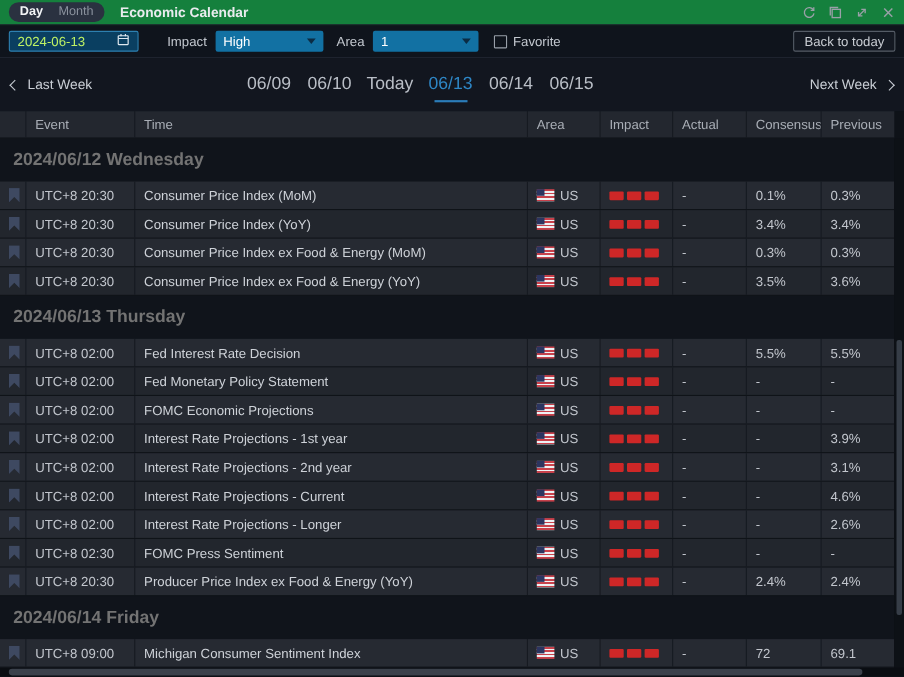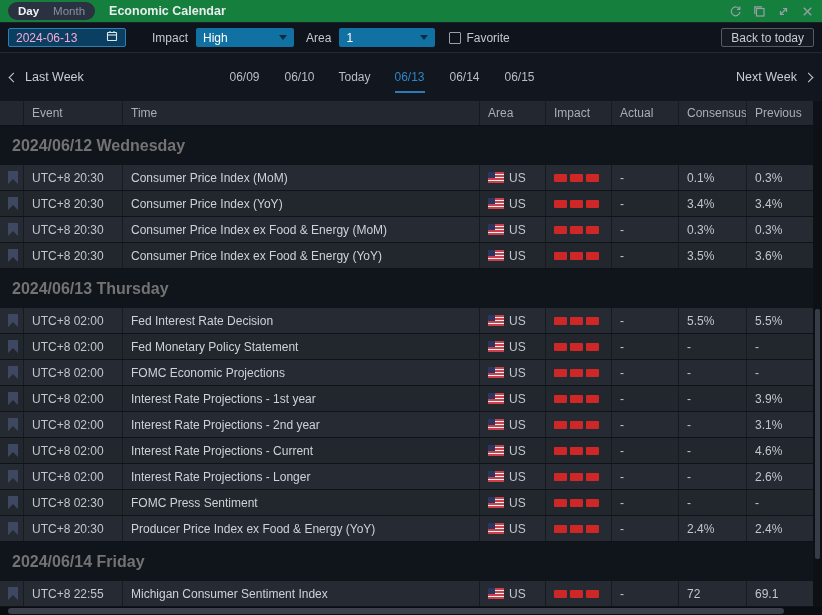--- a/index.html
+++ b/index.html
@@ -27,21 +27,21 @@
   .wicon svg { display:block; }
 
   
   .filterbar {
     height:30px; display:flex; align-items:center;
     background:#0f141c; border-bottom:1px solid #232933; padding:0 8px;
   }
   .datebox {
     width:118px; height:19px; background:#0a3f61; border:1px solid #2d80b0;
     border-radius:2px; display:flex; align-items:center; justify-content:space-between;
-    padding:0 7px; color:#f9a8d4; font-size:12px;
+    padding:0 7px; color:#bef264; font-size:12px;
   }
   .flabel { color:#c3c8cf; }
   .lbl-impact { margin-left:26px; }
   .lbl-area { margin-left:12px; }
   .selectbox {
     margin-left:8px; height:19px; background:#1271a3; border-radius:2px;
     color:#ffffff; display:flex; align-items:center; justify-content:space-between;
     padding:0 7px; font-size:12px;
   }
   .sel-impact { width:98px; }
@@ -61,21 +61,21 @@
   .weeknav { height:48px; position:relative; background:#12161f; display:flex; align-items:center; }
   .nav-side { display:flex; align-items:center; gap:8px; color:#c9ced5; font-size:12.5px; }
   .nav-prev { margin-left:10px; }
   .nav-next { margin-left:auto; margin-right:10px; }
   .chev { width:7px; height:7px; border-left:1.5px solid #c9ced5; border-bottom:1.5px solid #c9ced5; }
   .chev-left { transform:rotate(45deg); }
   .chev-right { transform:rotate(225deg); }
   .week-days { position:absolute; left:217px; top:0; bottom:0; display:flex; }
   .day {
     width:55px; height:100%; display:flex; align-items:center; justify-content:center;
-    color:#b9bec6; position:relative; font-size:12px;
+    color:#b9bec6; position:relative; font-size:16px;
   }
   .day.active { color:#2e86c5; }
   .day.active::after {
     content:''; position:absolute; bottom:8px; left:50%; margin-left:-15px;
     width:30px; height:2px; background:#2b7cb8;
   }
 
   
   .table { width:813px; }
   .grid-row {
@@ -469,21 +469,21 @@
         </div>
         <div class="cell c-actual">-</div>
         <div class="cell c-consensus">2.4%</div>
         <div class="cell c-previous">2.4%</div>
       </div>
       <div class="section-header">2024/06/14 Friday</div>
       <div class="grid-row row odd">
         <div class="cell c-flag">
           <span class="bm"></span>
         </div>
-        <div class="cell c-time">UTC+8 22:55</div>
+        <div class="cell c-time">UTC+8 09:00</div>
         <div class="cell c-event">Michigan Consumer Sentiment Index</div>
         <div class="cell c-area">
           <span class="usflag"></span>
           <span>US</span>
         </div>
         <div class="cell c-impact">
           <span class="bar"></span>
           <span class="bar"></span>
           <span class="bar"></span>
         </div>

